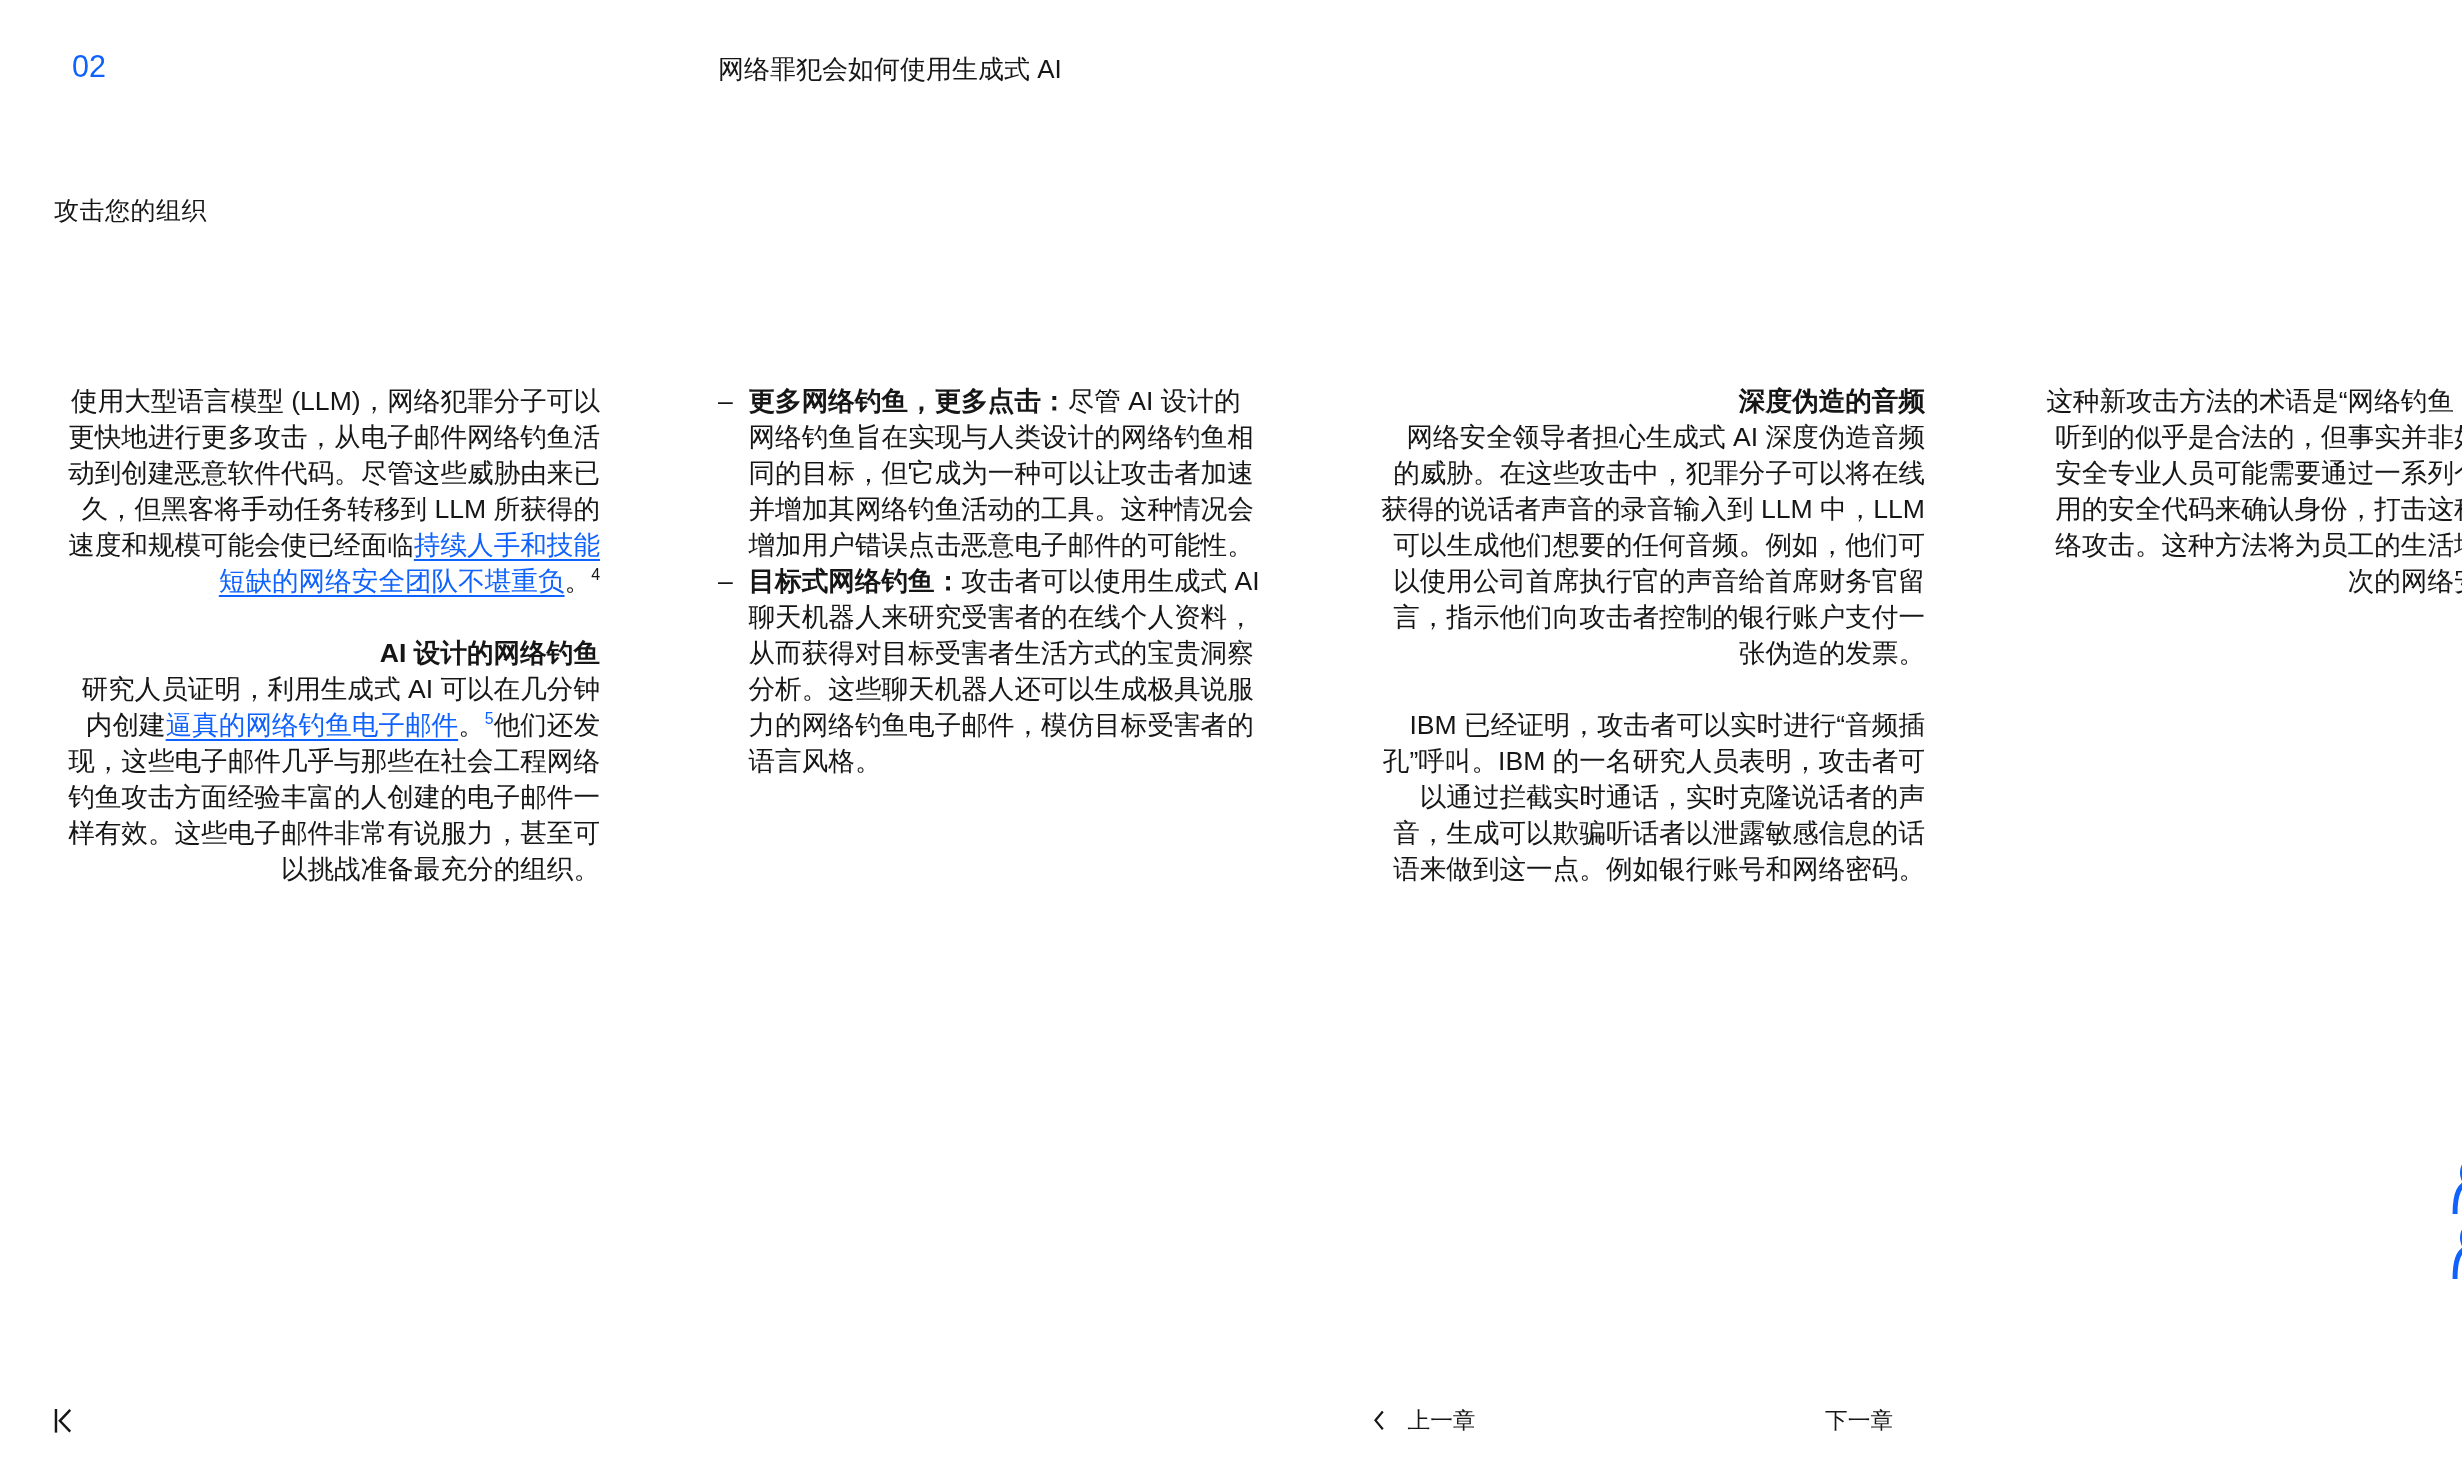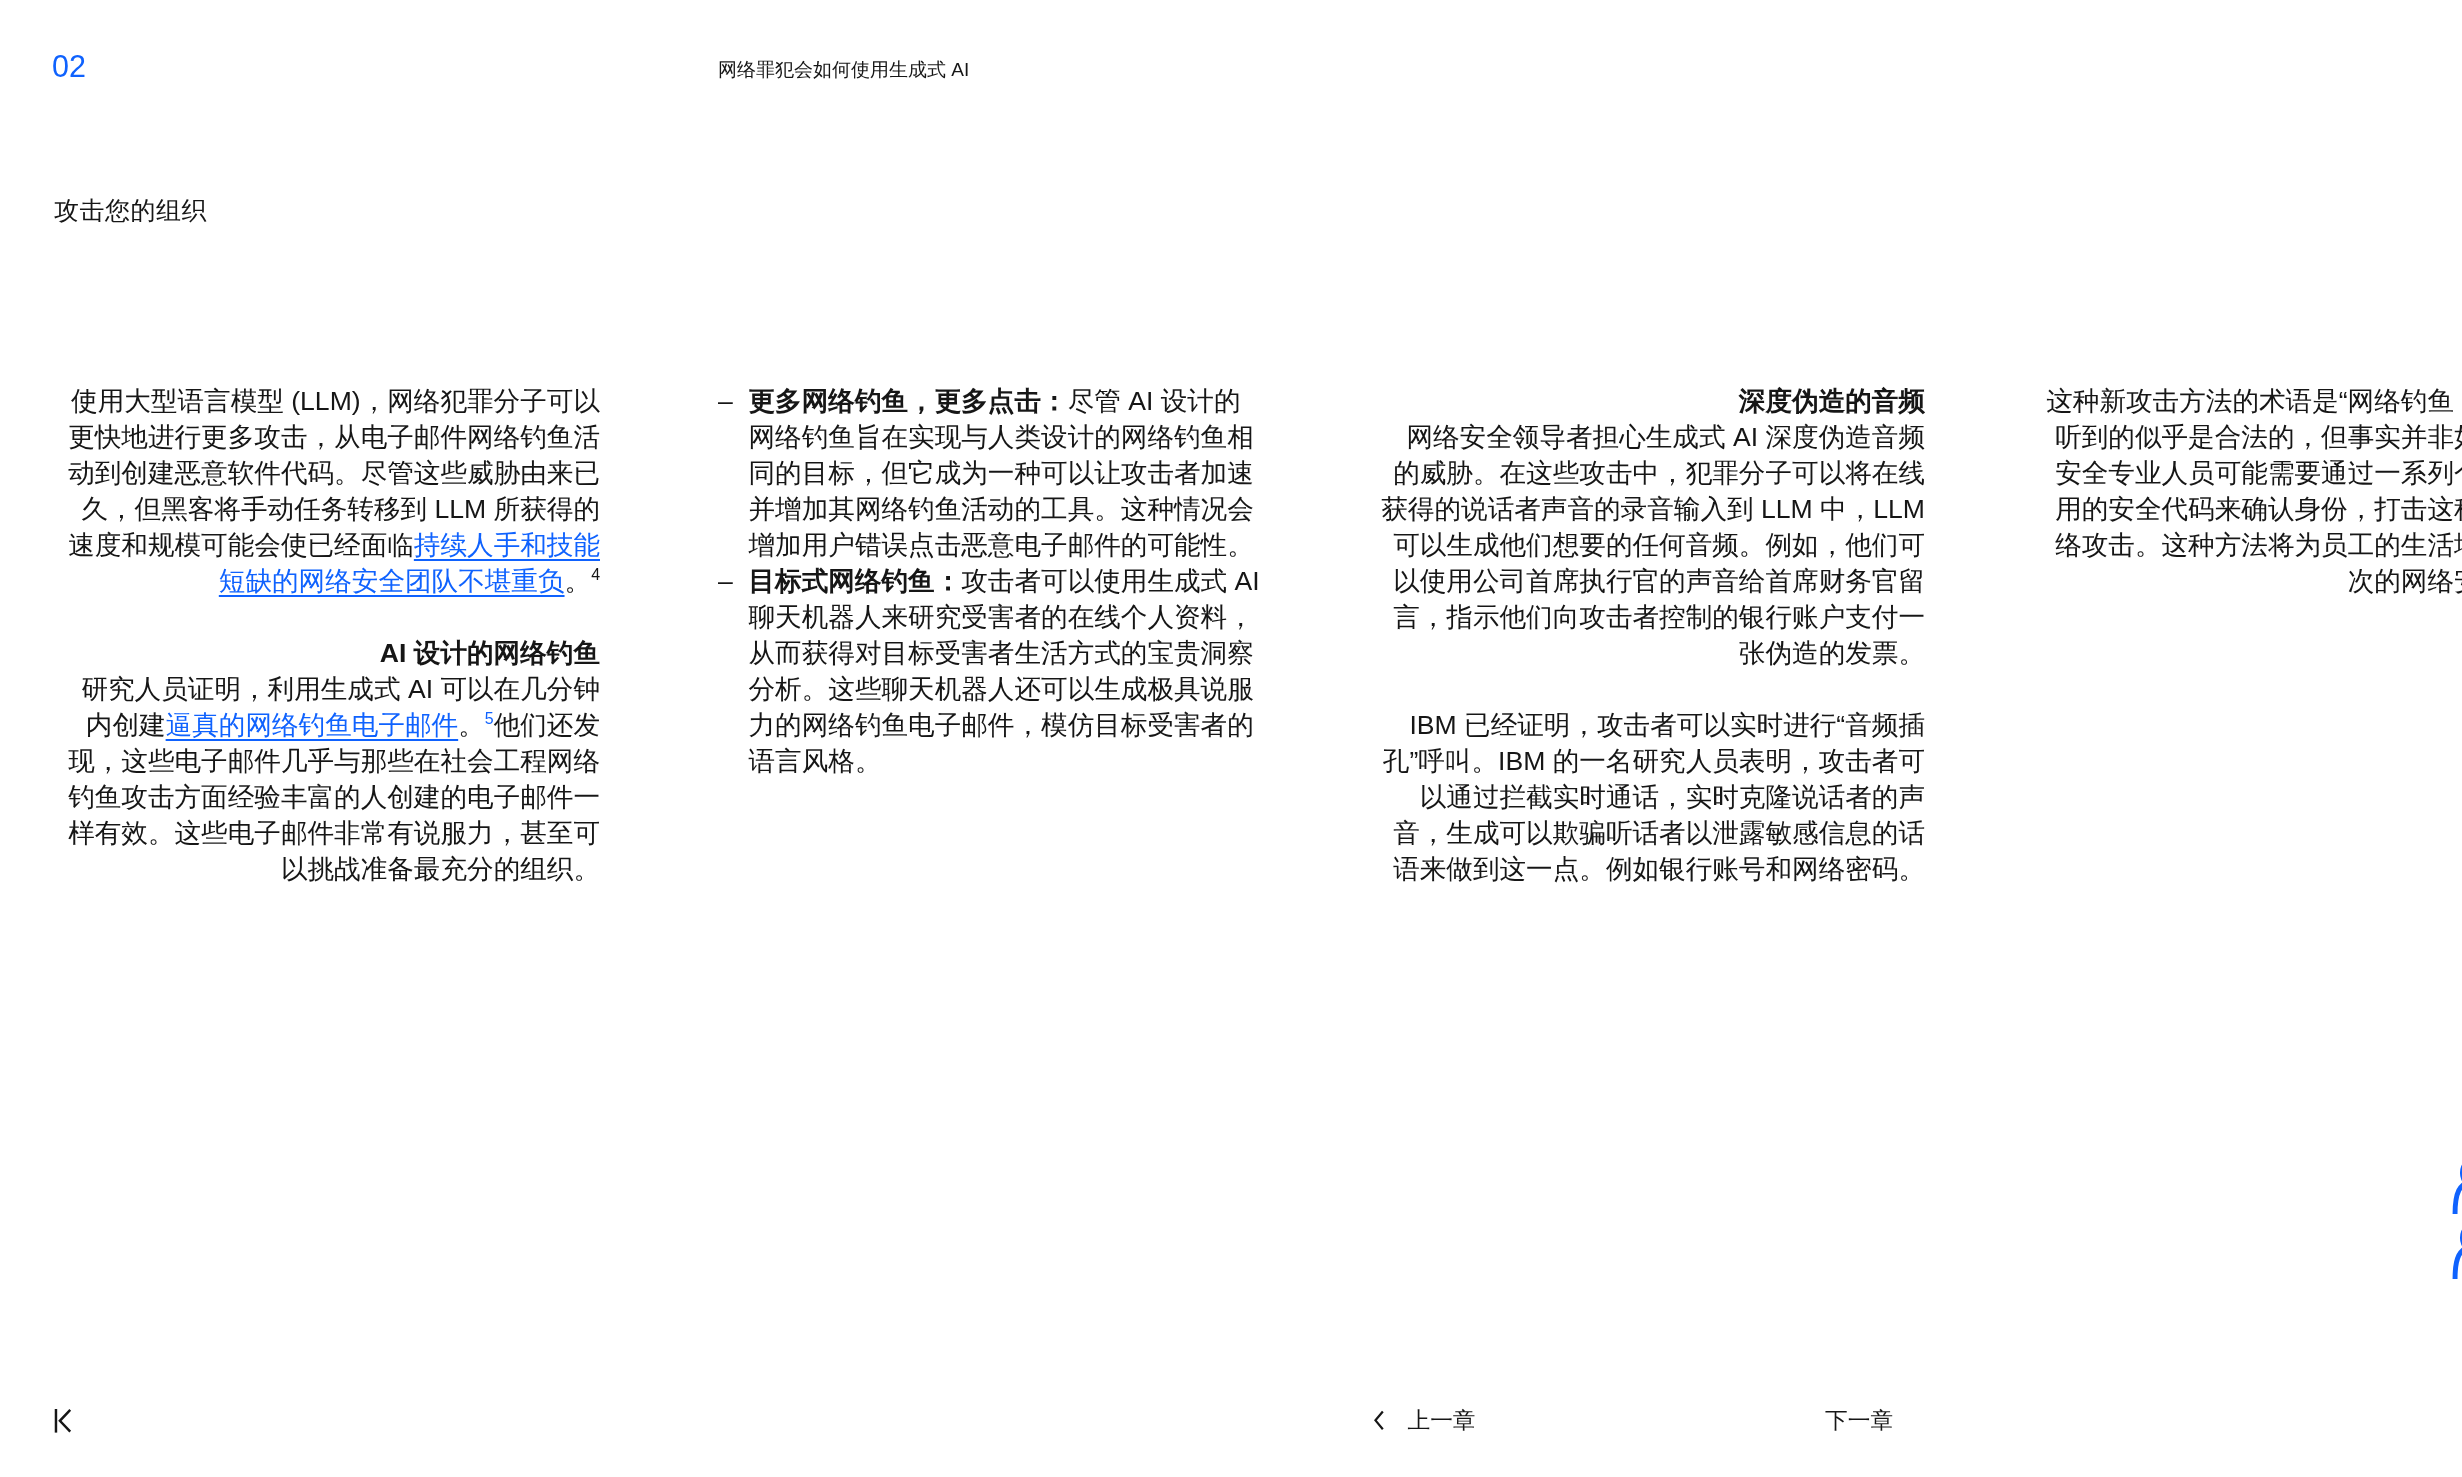--- a/index.html
+++ b/index.html
@@ -3,26 +3,26 @@
 <meta charset="utf-8">
 <style>
   :root{ --blue:#0f62fe; --ink:#161616; }
   html,body{margin:0;padding:0;}
   body{
     width:2626px;height:1477px;position:relative;background:#ffffff;
     font-family:"Liberation Sans", sans-serif;color:var(--ink);
     overflow:hidden;
   }
   .chapter-num{
-    position:absolute;left:52px;top:49px;
+    position:absolute;left:72px;top:49px;
     font-size:30.5px;line-height:34px;color:var(--blue);font-weight:400;
   }
   .doc-title{
     position:absolute;left:718px;top:54px;
-    font-size:19px;line-height:31.5px;font-weight:400;
+    font-size:26px;line-height:31.5px;font-weight:400;
   }
   .section-title{
     position:absolute;left:54px;top:192px;
     font-size:25px;line-height:37px;font-weight:300;letter-spacing:0.5px;
   }
   .col{
     position:absolute;top:383px;width:544px;
     font-size:26.6px;line-height:36px;font-weight:400;
     text-align:left;overflow-wrap:break-word;
   }

